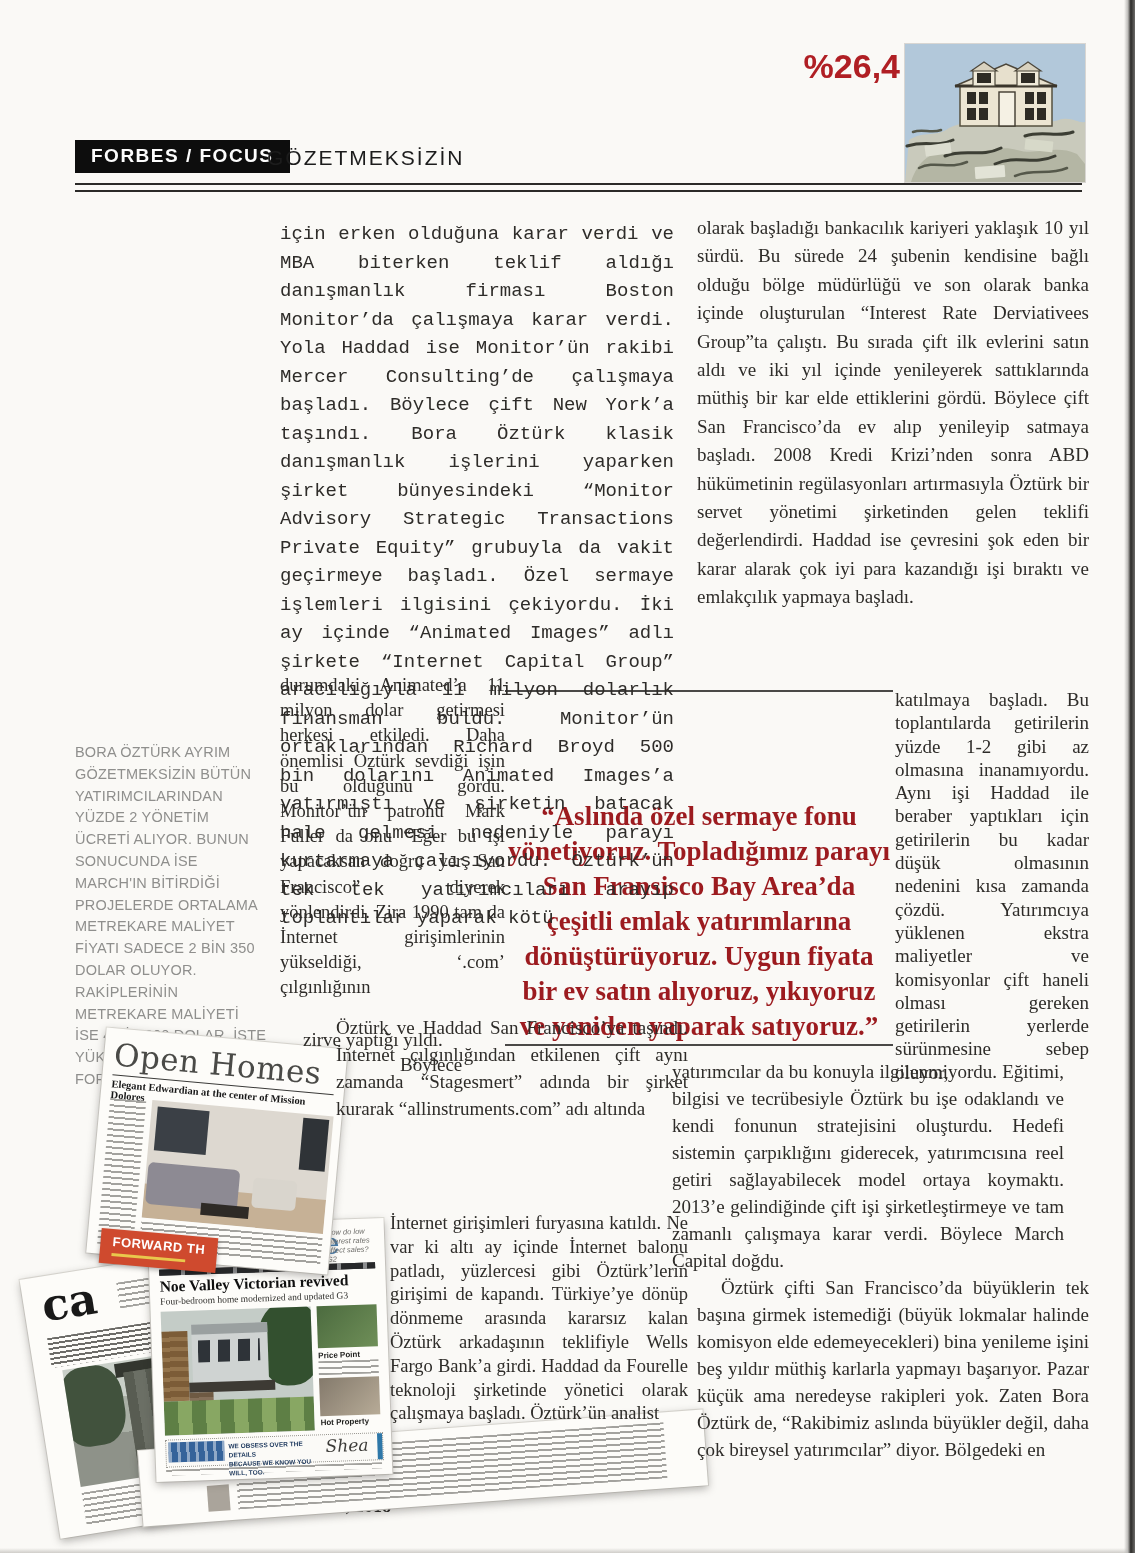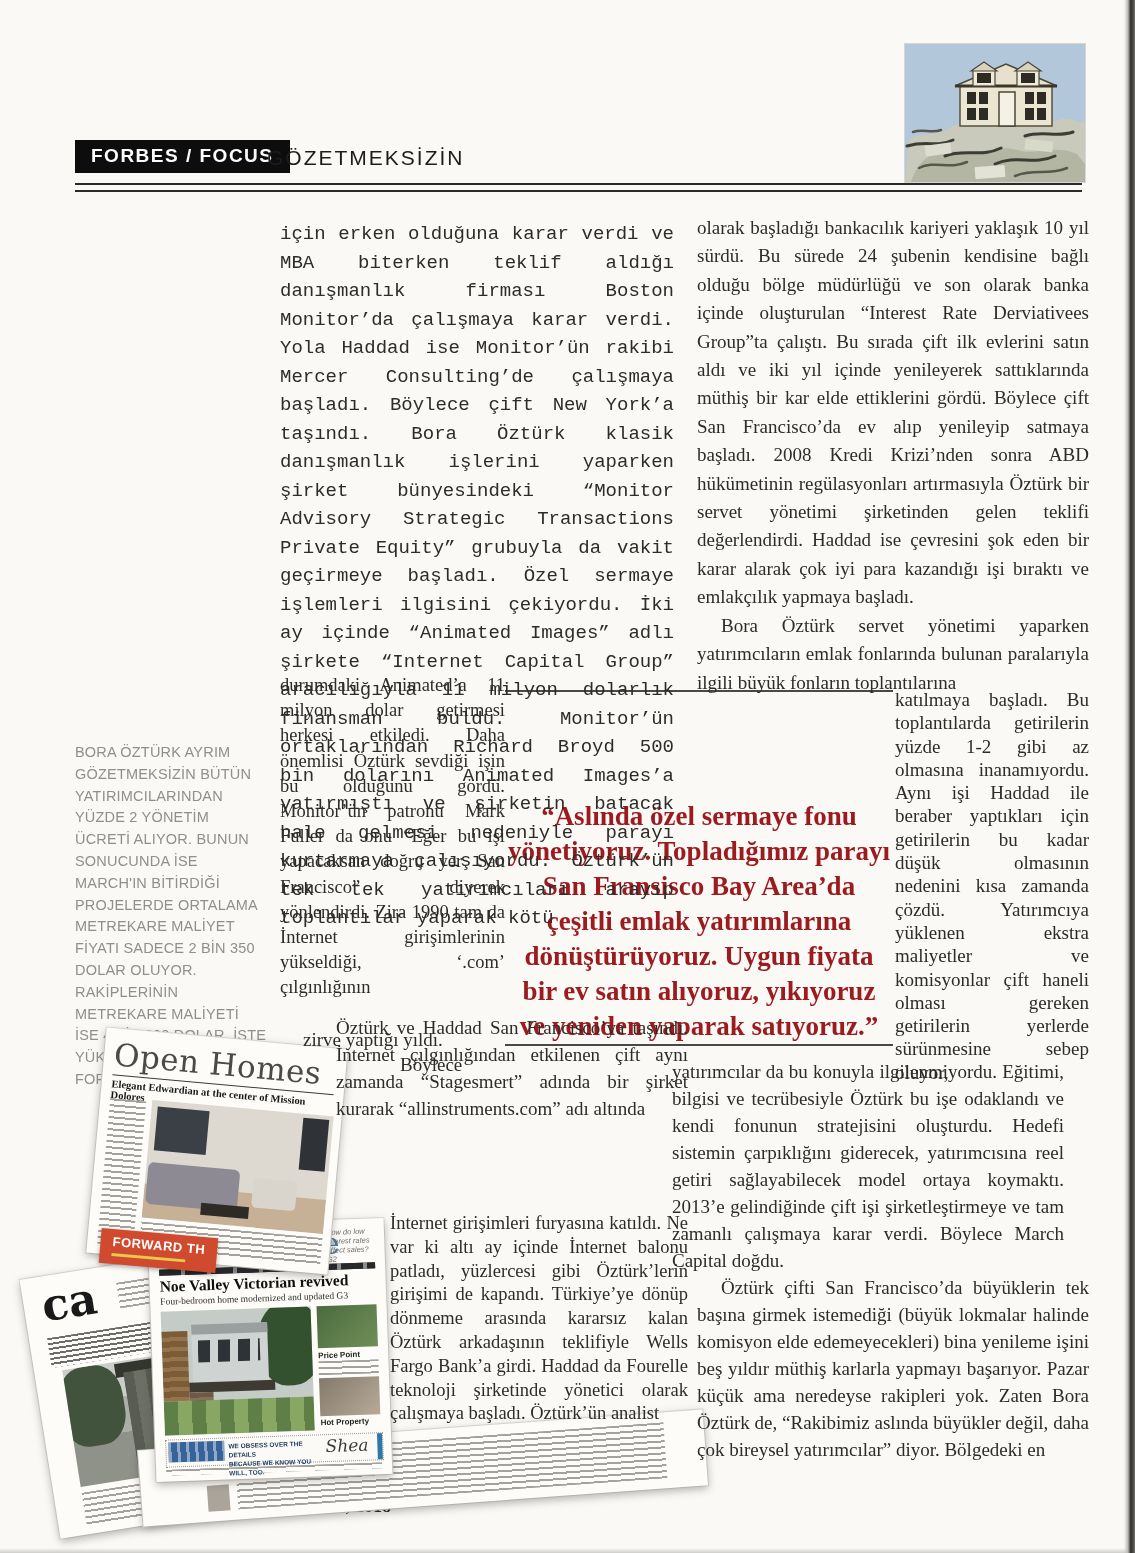--- a/index.html
+++ b/index.html
@@ -133,20 +133,21 @@
 </head>
 <body>
 
 <div class="page">
 
   <div class="abs badge">FORBES / FOCUS</div>
   <div class="abs section">GÖZETMEKSİZİN</div>
   <div class="abs hrule"></div>
 
   <div class="abs stat-wrap">
+    <div class="stat-value">%26,4</div>
   </div>
   <div class="abs house-img">
     <svg width="180" height="138" viewBox="0 0 180 138" xmlns="http://www.w3.org/2000/svg">
       <rect width="180" height="138" fill="#b2c8da"></rect>
 
       <path d="M0,138 L4,96 C20,86 30,94 44,84 C62,74 80,86 98,78 C118,70 136,82 154,76 C166,72 174,80 180,78 L180,138 Z" fill="#c9cabc"></path>
       <path d="M6,138 C14,112 34,104 52,108 C74,112 92,100 112,106 C132,112 150,100 172,110 L180,120 L180,138 Z" fill="#b4b6a4"></path>
       <path d="M2,102 C24,96 30,104 48,96 M40,112 C60,104 76,114 96,104 M90,120 C112,110 128,122 150,112 M120,92 C138,86 152,94 168,88" stroke="#3c3e34" stroke-width="3" fill="none" stroke-linecap="round"></path>
       <path d="M14,124 C30,116 44,126 62,118 M110,132 C128,124 144,132 162,124 M8,88 C18,84 26,90 36,86" stroke="#55584a" stroke-width="2.5" fill="none" stroke-linecap="round"></path>
       <rect x="20" y="100" width="26" height="11" rx="1" fill="#dcddd0" transform="rotate(-8 33 105)"></rect>
@@ -178,21 +179,20 @@
 
   <div class="abs mnote">BORA ÖZTÜRK AYRIM GÖZETMEKSİZİN BÜTÜN YATIRIMCILARINDAN YÜZDE 2 YÖNETİM ÜCRETİ ALIYOR. BUNUN SONUCUNDA İSE MARCH'IN BİTİRDİĞİ PROJELERDE ORTALAMA METREKARE MALİYET FİYATI SADECE 2 BİN 350 DOLAR OLUYOR. RAKİPLERİNİN METREKARE MALİYETİ İSE 4 BİN 200 DOLAR. İŞTE YÜKSEK KARIN ANA FORMÜLÜ BU.</div>
 
   <div class="abs bt seg-c1top">için erken olduğuna karar verdi ve MBA biterken teklif aldığı danışmanlık firması Boston Monitor’da çalışmaya karar verdi. Yola Haddad ise Monitor’ün rakibi Mercer Consulting’de çalışmaya başladı. Böylece çift New York’a taşındı. Bora Öztürk klasik danışmanlık işlerini yaparken şirket bünyesindeki “Monitor Advisory Strategic Transactions Private Equity” grubuyla da vakit geçirmeye başladı. Özel sermaye işlemleri ilgisini çekiyordu. İki ay içinde “Animated Images” adlı şirkete “Internet Capital Group” aracılığıyla 11 milyon dolarlık finansman buldu. Monitor’ün ortaklarından Richard Broyd 500 bin dolarını Animated Images’a yatırmıştı ve şirketin batacak hale gelmesi nedeniyle parayı kurtarmaya çalışıyordu. Öztürk’ün tek tek yatırımcıları arayıp toplantılar yaparak kötü</div>
   <div class="abs bt seg-c1nar">durumdaki Animated’a 11 milyon dolar getirmesi herkesi etkiledi. Daha önemlisi Öztürk sevdiği işin bu olduğunu gördü. Monitor’ün patronu Mark Fuller da onu “Eğer bu işi yapacaksan doğru yer San Francisco” diyerek yönlendirdi. Zira 1990 tam da İnternet girişimlerinin yükseldiği, ‘.com’ çılgınlığının</div>
   <div class="abs bt seg-zirve">zirve yaptığı yıldı.</div>
   <div class="abs bt seg-boylece">Böylece</div>
   <div class="abs bt seg-c1mid">Öztürk ve Haddad San Francisco’ya taşındı. İnternet çılgınlığından etkilenen çift aynı zamanda “Stagesmert” adında bir şirket kurarak “allinstruments.com” adı altında</div>
   <div class="abs bt seg-c1bot">İnternet girişimleri furyasına katıldı. Ne var ki altı ay içinde İnternet balonu patladı, yüzlercesi gibi Öztürk’lerin girişimi de kapandı. Türkiye’ye dönüp dönmeme arasında kararsız kalan Öztürk arkadaşının teklifiyle Wells Fargo Bank’a girdi. Haddad da Fourelle teknoloji şirketinde yönetici olarak çalışmaya başladı. Öztürk’ün analist</div>
   <div class="abs bt seg-c2top">olarak başladığı bankacılık kariyeri yaklaşık 10 yıl sürdü. Bu sürede 24 şubenin kendisine bağlı olduğu bölge müdürlüğü ve son olarak banka içinde oluşturulan “Interest Rate Derviativees Group”ta çalıştı. Bu sırada çift ilk evlerini satın aldı ve iki yıl içinde yenileyerek sattıklarında müthiş bir kar elde ettiklerini gördü. Böylece çift San Francisco’da ev alıp yenileyip satmaya başladı. 2008 Kredi Krizi’nden sonra ABD hükümetinin regülasyonları artırmasıyla Öztürk bir servet yönetimi şirketinden gelen teklifi değerlendirdi. Haddad ise çevresini şok eden bir karar alarak çok iyi para kazandığı işi bıraktı ve emlakçılık yapmaya başladı.</div>
-  <div class="abs bt seg-c2topb">Bora Öztürk servet yönetimi yaparken yatırımcıların emlak fonlarında bulunan paralarıyla ilgili büyük fonların toplantılarına</div>
   <div class="abs bt seg-c2nar">katılmaya başladı. Bu toplantılarda getirilerin yüzde 1-2 gibi az olmasına inanamıyordu. Aynı işi Haddad ile beraber yaptıkları için getirilerin bu kadar düşük olmasının nedenini kısa zamanda çözdü. Yatırımcıya yüklenen ekstra maliyetler ve komisyonlar çift haneli olması gereken getirilerin yerlerde sürünmesine sebep oluyor,</div>
   <div class="abs bt seg-c2bot">yatırımcılar da bu konuyla ilgilenmiyordu. Eğitimi, bilgisi ve tecrübesiyle Öztürk bu işe odaklandı ve kendi fonunun stratejisini oluşturdu. Hedefi sistemin çarpıklığını giderecek, yatırımcısına reel getiri sağlayabilecek model ortaya koymaktı. 2013’e gelindiğinde çift işi şirketleştirmeye ve tam zamanlı çalışmaya karar verdi. Böylece March Capital doğdu.</div>
   <div class="abs bt seg-c2botb">Öztürk çifti San Francisco’da büyüklerin tek başına girmek istemediği (büyük lokmalar halinde komisyon elde edemeyecekleri) bina yenileme işini beş yıldır müthiş karlarla yapmayı başarıyor. Pazar küçük ama neredeyse rakipleri yok. Zaten Bora Öztürk de, “Rakibimiz aslında büyükler değil, daha çok bireysel yatırımcılar” diyor. Bölgedeki en</div>
 
   <div class="abs pq">
     <div class="pq-text">“Aslında özel sermaye fonu yönetiyoruz. Topladığımız parayı San Fransisco Bay Area’da çeşitli emlak yatırımlarına dönüştürüyoruz. Uygun fiyata bir ev satın alıyoruz, yıkıyoruz ve yeniden yaparak satıyoruz.”</div>
   </div>
 
   <div class="abs clip clip-ca">
     <div class="ca-mast">ca</div>

